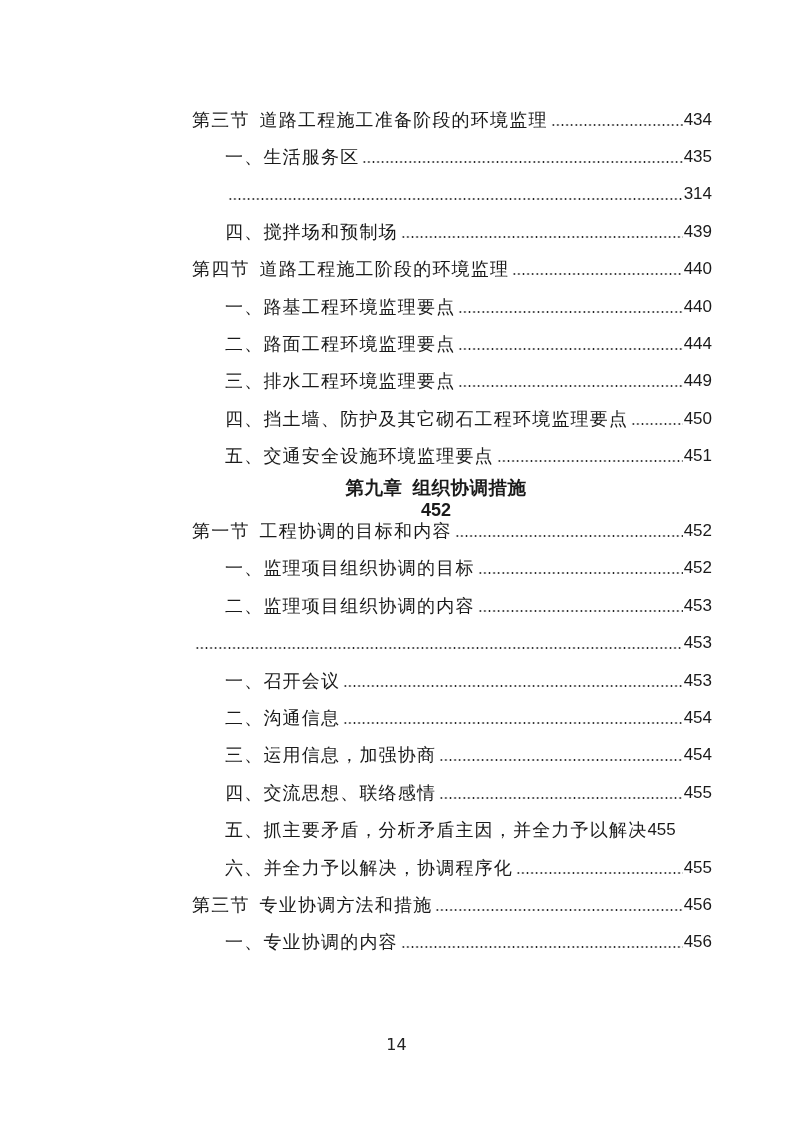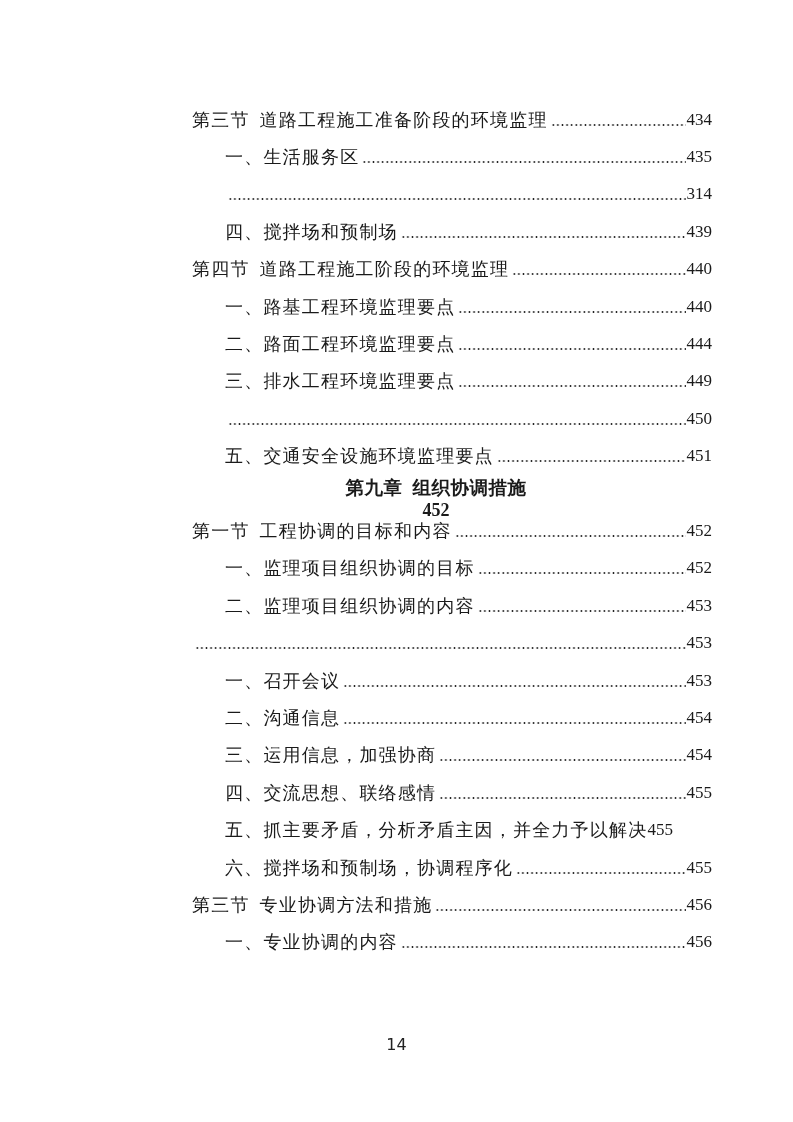--- a/index.html
+++ b/index.html
@@ -67,21 +67,21 @@
       background-size: 4.6px 2px;
       background-repeat: repeat-x;
     }
     .level-chapter .toc-leader::before {
       background-image: radial-gradient(circle, #000 1.3px, transparent 1.5px);
       background-size: 5.2px 3px;
       height: 3px;
     }
     .toc-page {
       flex: 0 0 auto;
-      font-family: Liberation Serif, serif;
+      font-family: Liberation Sans, sans-serif;
       font-size: 17px;
       letter-spacing: 0;
     }
     .level-chapter .toc-page {
       font-weight: bold;
       font-size: 18px;
     }
     .page-number {
       position: absolute;
       top: 1035px;
@@ -130,20 +130,21 @@
     <span class="toc-text"><span>二、</span><span>路面工程环境监理要点</span></span>
     <span class="toc-leader"></span>
     <span class="toc-page">444</span>
   </div>
   <div class="toc-row level-item">
     <span class="toc-text"><span>三、</span><span>排水工程环境监理要点</span></span>
     <span class="toc-leader"></span>
     <span class="toc-page">449</span>
   </div>
   <div class="toc-row level-item">
+    <span class="toc-text"><span>四、</span><span>挡土墙、防护及其它砌石工程环境监理要点</span></span>
     <span class="toc-leader"></span>
     <span class="toc-page">450</span>
   </div>
   <div class="toc-row level-item">
     <span class="toc-text"><span>五、</span><span>交通安全设施环境监理要点</span></span>
     <span class="toc-leader"></span>
     <span class="toc-page">451</span>
   </div>
   <div class="toc-row level-chapter">
     <span class="toc-text"><span class="num">第九章</span><span>组织协调措施</span></span>
@@ -187,21 +188,21 @@
   <div class="toc-row level-item">
     <span class="toc-text"><span>四、</span><span>交流思想、联络感情</span></span>
     <span class="toc-leader"></span>
     <span class="toc-page">455</span>
   </div>
   <div class="toc-row level-item">
     <span class="toc-text"><span>五、</span><span>抓主要矛盾，分析矛盾主因，并全力予以解决</span></span>
     <span class="toc-page">455</span>
   </div>
   <div class="toc-row level-item">
-    <span class="toc-text"><span>六、</span><span>搅拌场和预制场，协调程序化</span></span>
+    <span class="toc-text"><span>六、</span><span>并全力予以解决，协调程序化</span></span>
     <span class="toc-leader"></span>
     <span class="toc-page">455</span>
   </div>
   <div class="toc-row level-section">
     <span class="toc-text"><span class="num">第三节</span><span>专业协调方法和措施</span></span>
     <span class="toc-leader"></span>
     <span class="toc-page">456</span>
   </div>
   <div class="toc-row level-item">
     <span class="toc-text"><span>一、</span><span>专业协调的内容</span></span>

